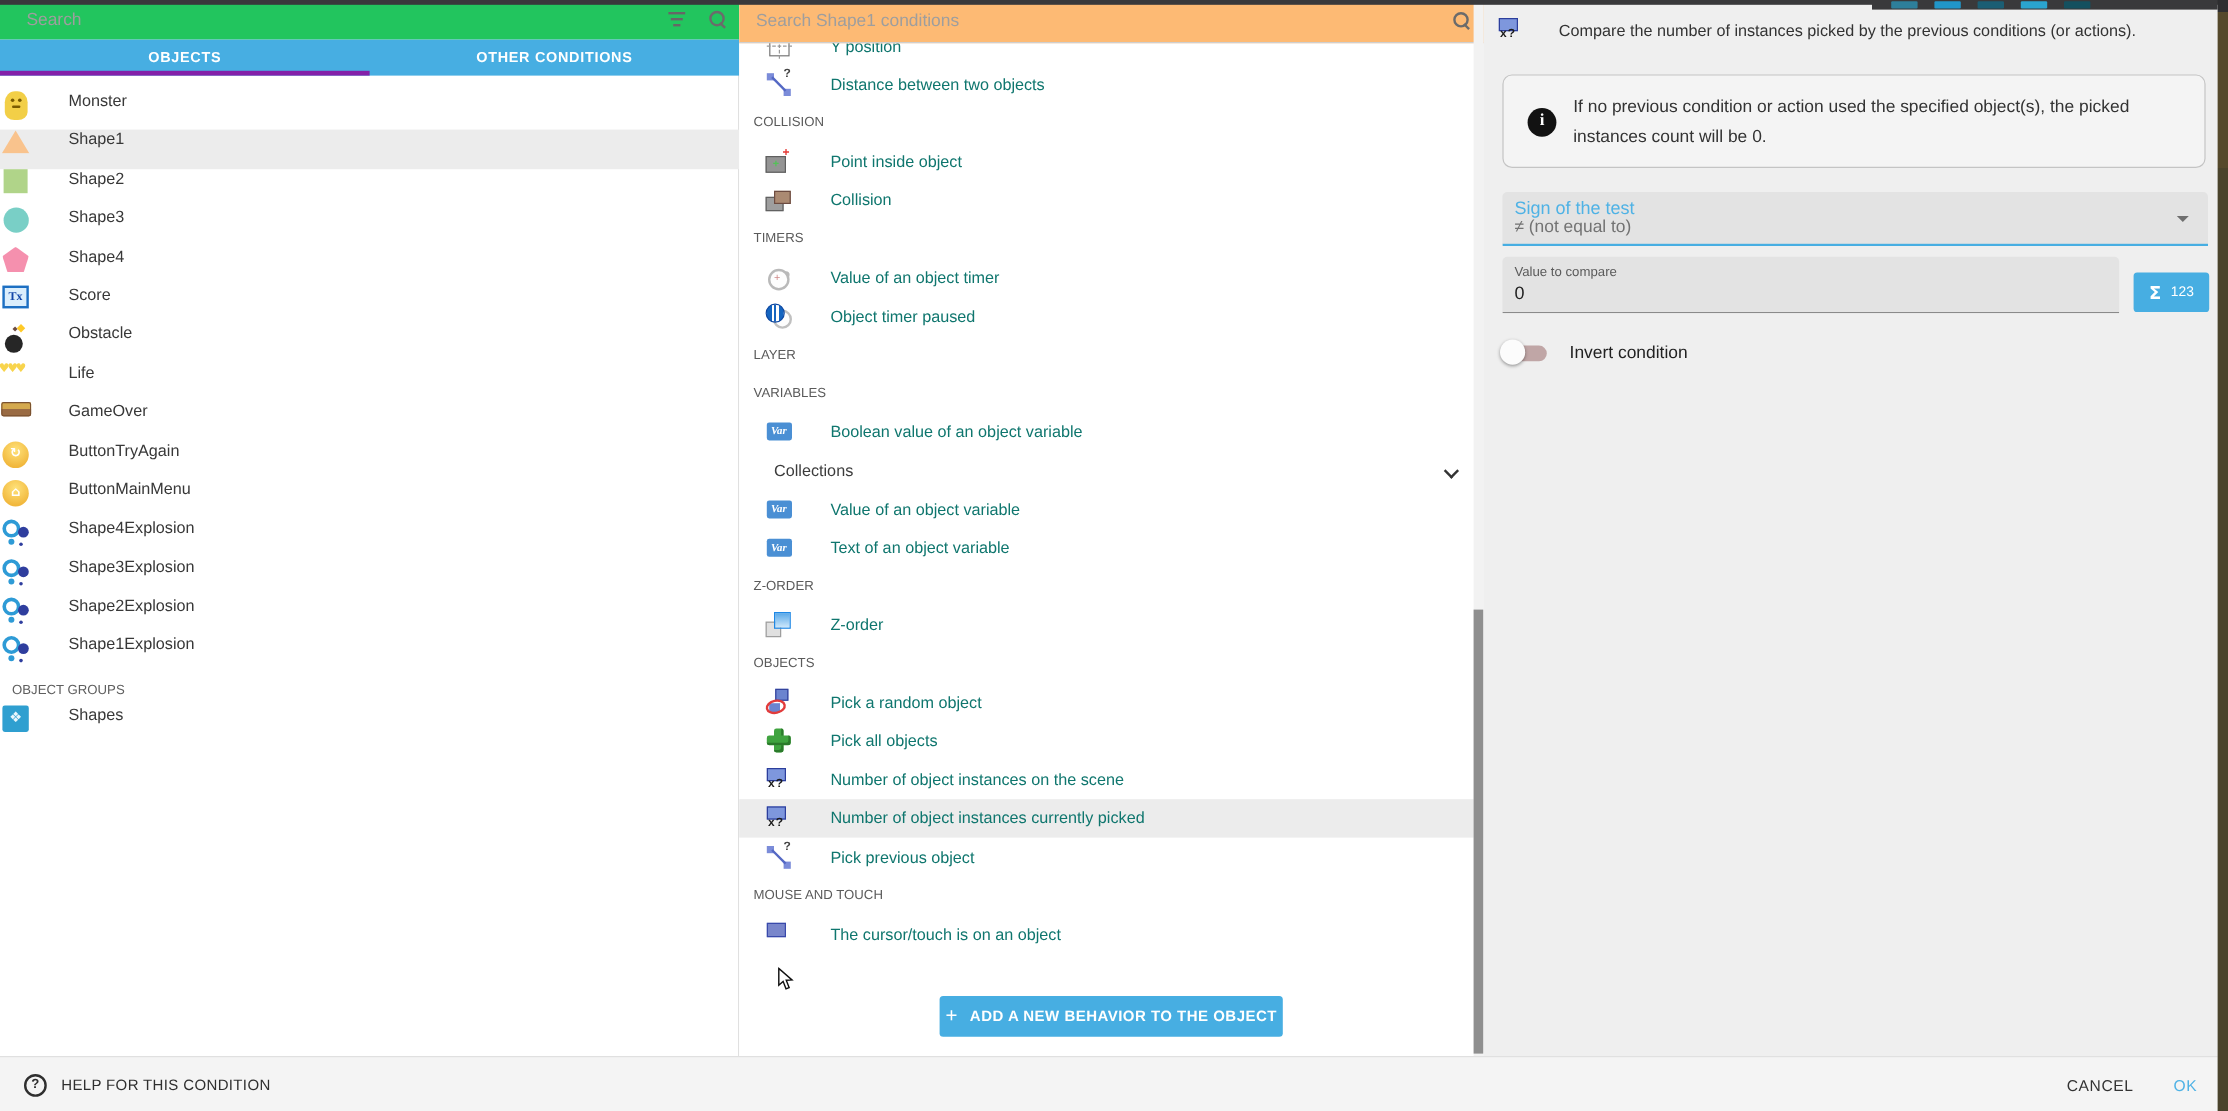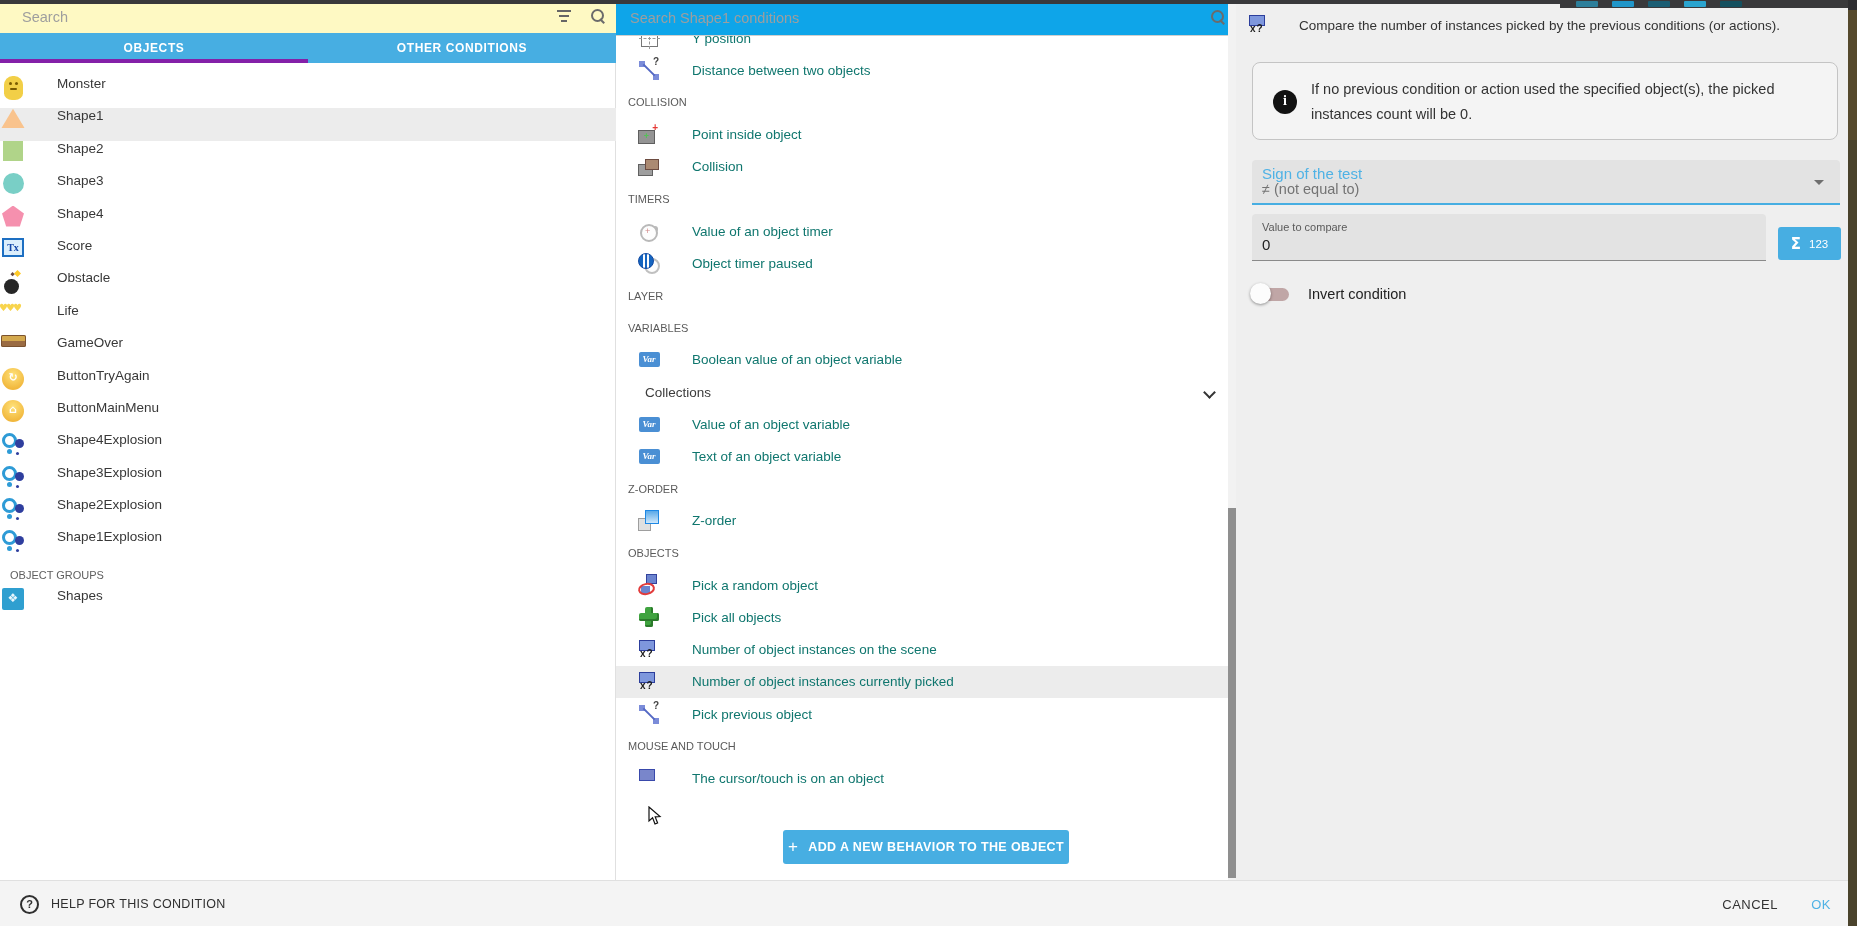--- a/index.html
+++ b/index.html
@@ -13,21 +13,21 @@
   .frag { width:22px; height:6px; border-radius:1px; }
   .edge-strip { position:absolute; left:1848px; top:0; width:9px; bottom:0; z-index:9;
     background:linear-gradient(#2e2e30 0 10px, #55492c 10px 140px, #4a432c 140px 100%); }
 
   
   .left-panel { position:absolute; left:0; top:0; width:616px; height:880px; background:#fff; border-right:1px solid #e0e0e0; }
   .mid-panel  { position:absolute; left:616px; top:0; width:620px; height:880px; background:#fff; }
   .right-panel{ position:absolute; left:1236px; top:0; width:612px; height:880px; background:#efefef; }
 
   
-  .lp-search { position:absolute; left:0; top:0; width:616px; height:33px; background:#fef9c3; }
+  .lp-search { position:absolute; left:0; top:0; width:616px; height:33px; background:#22c55e; }
   .lp-search input { position:absolute; left:22px; top:4px; width:500px; height:26px; border:none; outline:none; font-size:14.5px; color:#444; background:transparent; }
   .lp-search input::placeholder { color:#9e9e9e; }
   .filter-icon { position:absolute; left:556px; top:9px; width:16px; height:14px;
     background:linear-gradient(#666,#666) 1px 1px/14px 2px no-repeat,
                linear-gradient(#666,#666) 3px 6px/10px 2px no-repeat,
                linear-gradient(#666,#666) 5px 11px/6px 2px no-repeat; }
   .magnifier-icon { position:relative; width:16px; height:16px; display:inline-block; }
   .magnifier-icon::before { content:""; position:absolute; left:1px; top:1px; width:9px; height:9px; border:2px solid #6b6b6b; border-radius:50%; }
   .magnifier-icon::after  { content:""; position:absolute; left:10px; top:10px; width:6px; height:2px; background:#6b6b6b; transform:rotate(45deg); transform-origin:0 50%; }
   .lp-magnifier { position:absolute; left:590px; top:8px; }
@@ -38,21 +38,21 @@
   .tab.active::after { content:""; position:absolute; left:0; right:0; bottom:0; height:4px; background:#8420a8; }
 
   #object-list { position:absolute; left:0; top:76px; width:616px; }
   .obj-row { height:32.4px; display:flex; }
   .obj-row.selected { background:#ececec; }
   .obj-ic-box { width:26px; display:flex; justify-content:center; margin-right:31px; flex:none; }
   .obj-label { font-size:13.5px; color:#383838; }
   .group-header { height:26px; display:flex; align-items:center; padding-left:10px; font-size:11px; color:#5f5f5f; }
 
   
-  .mp-search { position:absolute; left:0; top:0; width:620px; height:36px; background:#0ea5e9; border-bottom:1px solid #cfcfcf; z-index:3; }
+  .mp-search { position:absolute; left:0; top:0; width:620px; height:36px; background:#fdba74; border-bottom:1px solid #cfcfcf; z-index:3; }
   .mp-search input { position:absolute; left:14px; top:5px; width:560px; height:26px; border:none; outline:none; font-size:14.5px; color:#444; background:transparent; }
   .mp-search input::placeholder { color:#9e9e9e; }
   .mp-magnifier { position:absolute; left:594px; top:9px; }
 
   #condition-list { position:absolute; left:0; top:22px; width:620px; z-index:1; }
   .mrow { height:32.2px; display:flex; align-items:center; padding-left:21px; }
   .mrow.selected { background:#ececec; }
   .m-ic-box { width:24px; display:flex; justify-content:center; margin-right:31px; flex:none; }
   .mlabel { font-size:13.5px; color:#0f766e; }
   .mheader { height:32.2px; display:flex; align-items:center; padding-left:12px; font-size:11px; color:#5a5a5a; }

